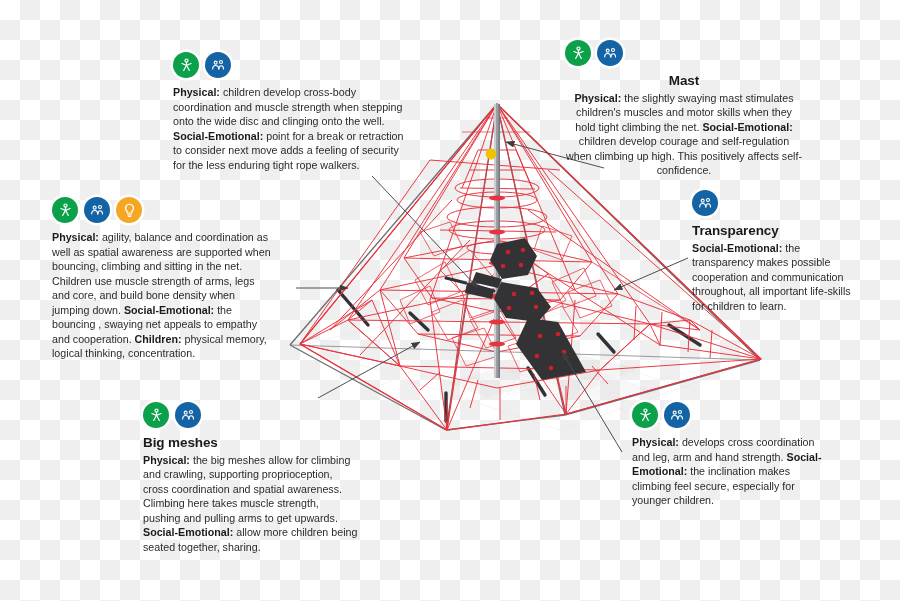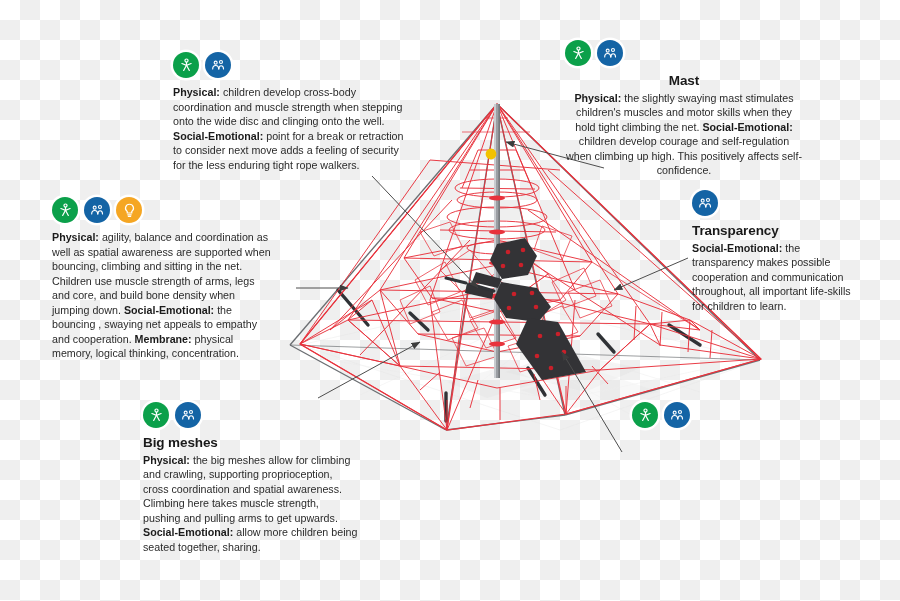--- a/index.html
+++ b/index.html
@@ -332,21 +332,21 @@
         <svg width="17" height="17" viewBox="0 0 24 24" fill="none" stroke="#fff" stroke-width="1.7" stroke-linecap="round">
           <path d="M12 3.2a5.6 5.6 0 0 0-3.2 10.2v2.1h6.4v-2.1A5.6 5.6 0 0 0 12 3.2z"></path>
           <path d="M9.6 18.1h4.8"></path>
             <path d="M10.4 20.4h3.2"></path>
         </svg>
       </span>
     </div>
     <p class="body">
       <b>Physical:</b><span> agility, balance and coordination as well as spatial awareness are supported when bouncing, climbing and sitting in the net. Children use muscle strength of arms, legs and core, and build bone density when jumping down.</span>
       <b>Social-Emotional:</b><span> the bouncing , swaying net appeals to empathy and cooperation.</span>
-      <b>Membrane:</b><span> physical memory, logical thinking, concentration.</span>
+      <b>Children:</b><span> physical memory, logical thinking, concentration.</span>
     </p>
   </div>
 
   <div class="block" id="blk-big-meshes">
     <div class="icons">
       <span class="ico ico-physical">
         <svg width="17" height="17" viewBox="0 0 24 24" fill="none" stroke="#fff" stroke-width="1.7" stroke-linecap="round">
           <circle cx="12" cy="5" r="2.2"></circle>
             <path d="M12 7.5v4.2"></path>
           <path d="M5.5 9.2L12 11.7l6.5-2.5"></path>
@@ -400,15 +400,19 @@
       </span>
       <span class="ico ico-social">
         <svg width="17" height="17" viewBox="0 0 24 24" fill="none" stroke="#fff" stroke-width="1.6" stroke-linecap="round">
           <circle cx="8" cy="8" r="2.1"></circle>
             <circle cx="15.5" cy="7" r="2.1"></circle>
           <path d="M3.8 17c0-3 1.9-5 4.2-5s4.2 2 4.2 5"></path>
           <path d="M12.6 17c0-3 1.4-4.6 3.1-4.6s3.4 1.6 3.4 4.6"></path>
         </svg>
       </span>
     </div>
+    <p class="body">
+      <b>Physical:</b><span> develops cross coordination and leg, arm and hand strength.</span>
+      <b>Social-Emotional:</b><span> the inclination makes climbing feel secure, especially for younger children.</span>
+    </p>
   </div>
 
 </div>
 
 </body></html>

